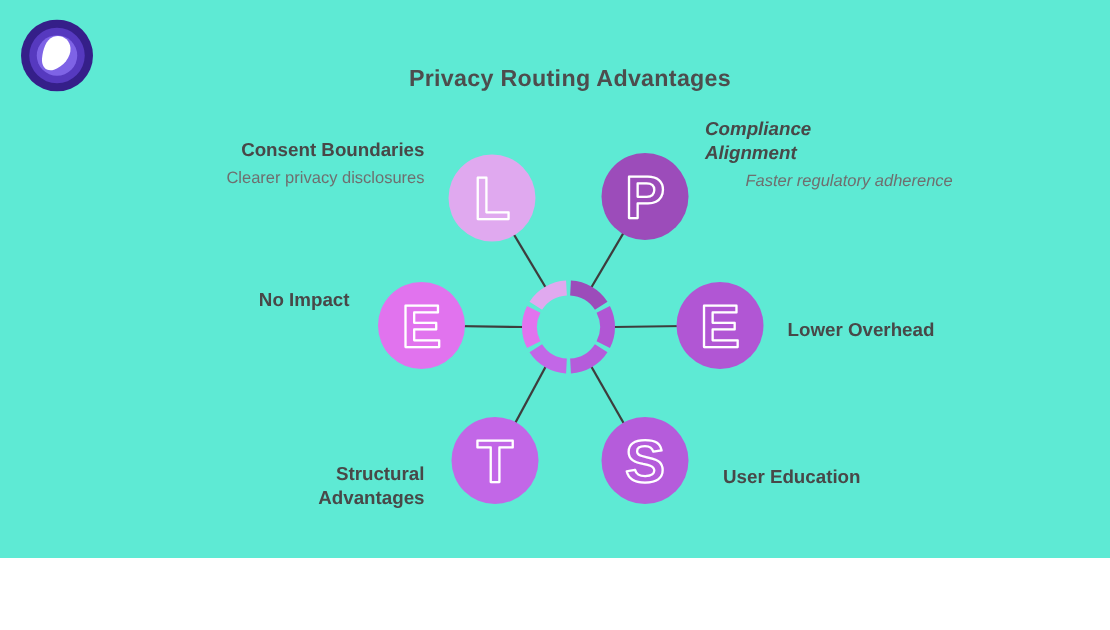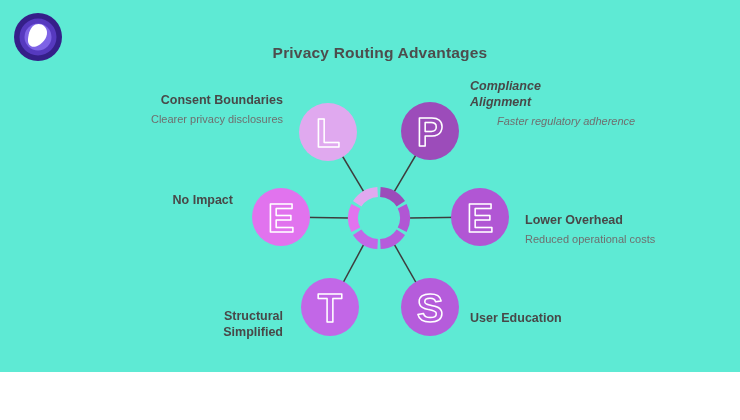--- a/index.html
+++ b/index.html
@@ -30,21 +30,21 @@
   .lbl-compliance .d{white-space:nowrap;padding-left:27px;}
   .lbl-no-impact{top:192px;right:507px;width:160px;}
   .lbl-no-impact .h{white-space:nowrap;}
   .lbl-no-impact .d{max-width:118px;margin-left:auto;}
   .lbl-lower{top:192px;left:525px;width:180px;margin-top:20px;}
   .lbl-lower .h,.lbl-lower .d{white-space:nowrap;}
   .lbl-structural{top:308px;right:457px;width:180px;}
   .lbl-structural .h{max-width:100px;margin-left:auto;}
   .lbl-structural .d{max-width:142px;margin-left:auto;}
   .lbl-user-ed{top:310px;left:470px;width:180px;}
-  .lbl-user-ed .h,.lbl-user-ed .d{white-space:nowrap;}
+  .lbl-user-ed .h,.lbl-user-ed .d{white-space:nowrap;margin-left:12px;}
 </style>
 </head>
 <body>
 
 <div class="stage">
 
   <svg class="logo" viewBox="0 0 48 48">
     <circle cx="24" cy="24" r="24" fill="#351f89"></circle>
     <circle cx="24" cy="24" r="18.5" fill="#5639bf"></circle>
     <circle cx="24" cy="24" r="13.5" fill="#7e63e6"></circle>
@@ -89,24 +89,23 @@
     <div class="h">Compliance Alignment</div>
     <div class="d">Faster regulatory adherence</div>
   </div>
 
   <div class="label lbl-no-impact align-right">
     <div class="h">No Impact</div>
   </div>
 
   <div class="label lbl-lower">
     <div class="h">Lower Overhead</div>
-    <div class="d">Reduced operational costs</div>
   </div>
 
   <div class="label lbl-structural align-right">
-    <div class="h">Structural Simplified</div>
+    <div class="h">Structural Advantages</div>
   </div>
 
   <div class="label lbl-user-ed">
     <div class="h">User Education</div>
   </div>
 
 </div>
 
 </body></html>

